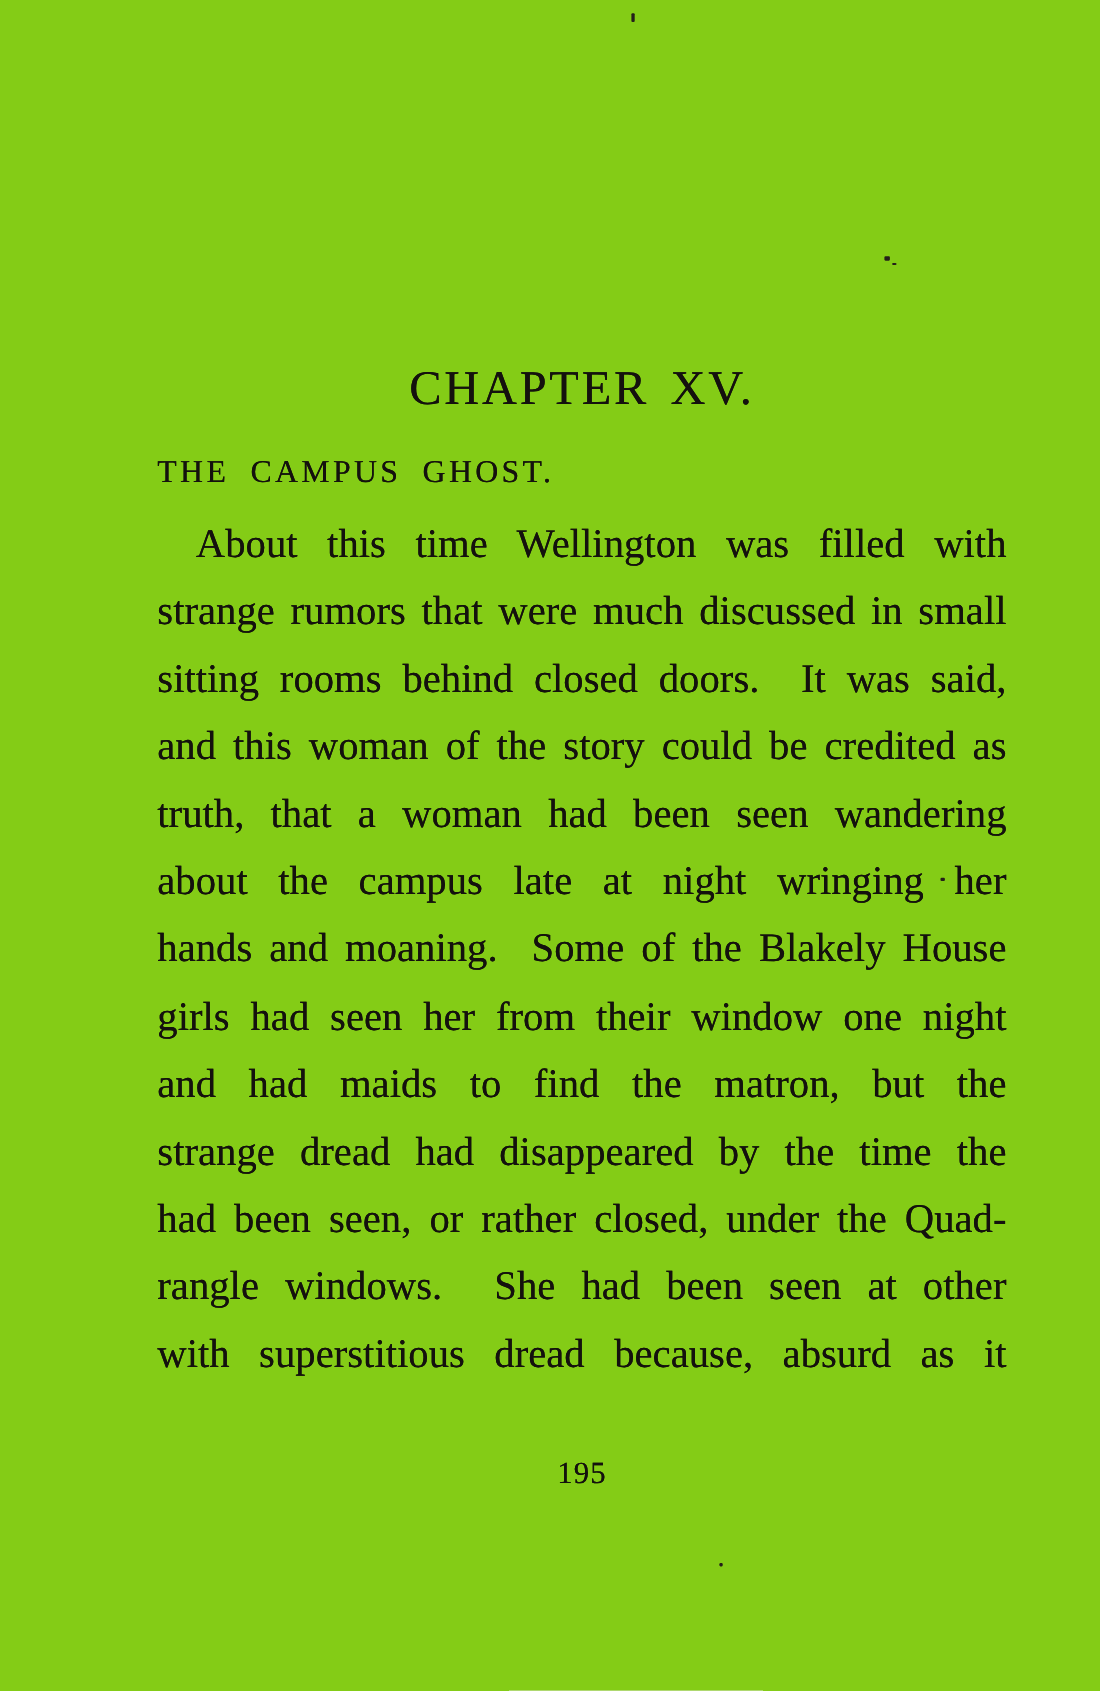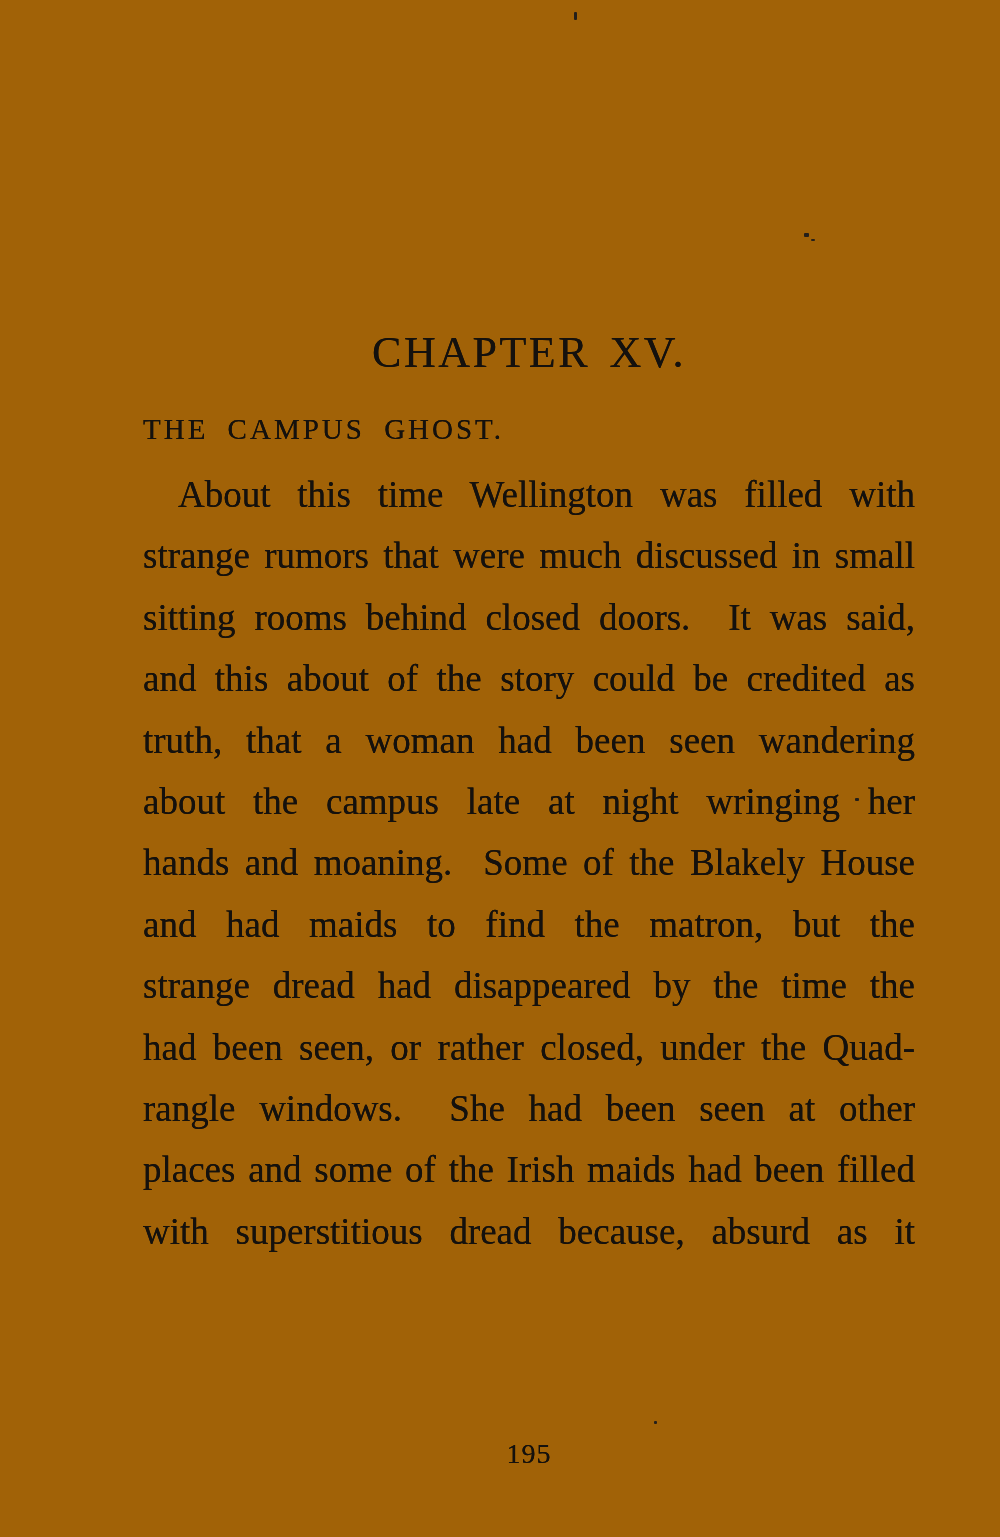--- a/index.html
+++ b/index.html
@@ -5,21 +5,21 @@
   html, body {
     margin: 0;
     padding: 0;
     background: #e8e8e8;
   }
   .page {
     position: relative;
     width: 1000px;
     height: 1537px;
     margin: 0 auto;
-    background: #a16207;
+    background: #84cc16;
     overflow: hidden;
     font-family: "Liberation Serif", "DejaVu Serif", serif;
     color: #14110e;
     text-shadow: 0 0 0.6px rgba(10, 8, 5, 0.9); 
   }
   .chapter-heading {
     position: absolute;
     top: 329px;
     left: 143px;
     width: 772px;
@@ -56,21 +56,21 @@
     white-space: pre-wrap;       
     text-align: justify;
     text-align-last: justify;    
     text-justify: inter-word;
   }
   .body-line.first {
     padding-left: 35px;          
   }
   .page-number {
     position: absolute;
-    top: 1438px;
+    top: 1324px;
     left: 143px;
     width: 772px;
     text-align: center;
     font-size: 28px;
     line-height: 32px;
     letter-spacing: 1px;
   }
   .speck {
     position: absolute;
     background: #241f1a;
@@ -94,27 +94,27 @@
   <span class="speck s5"></span>
 
   <div class="chapter-heading">CHAPTER XV.</div>
 
   <div class="section-heading">THE CAMPUS GHOST.</div>
 
   <div class="body-paragraph">
     <div class="body-line first">About this time Wellington was filled with</div>
     <div class="body-line">strange rumors that were much discussed in small</div>
     <div class="body-line">sitting rooms behind closed doors.  It was said,</div>
-    <div class="body-line">and this about of the story could be credited as</div>
+    <div class="body-line">and this woman of the story could be credited as</div>
     <div class="body-line">truth, that a woman had been seen wandering</div>
     <div class="body-line">about the campus late at night wringing her</div>
     <div class="body-line">hands and moaning.  Some of the Blakely House</div>
+    <div class="body-line">girls had seen her from their window one night</div>
     <div class="body-line">and had maids to find the matron, but the</div>
     <div class="body-line">strange dread had disappeared by the time the</div>
     <div class="body-line">had been seen, or rather closed, under the Quad-</div>
     <div class="body-line">rangle windows.  She had been seen at other</div>
-    <div class="body-line">places and some of the Irish maids had been filled</div>
     <div class="body-line">with superstitious dread because, absurd as it</div>
   </div>
 
   <div class="page-number">195</div>
 
 </div>
 
 </body></html>

